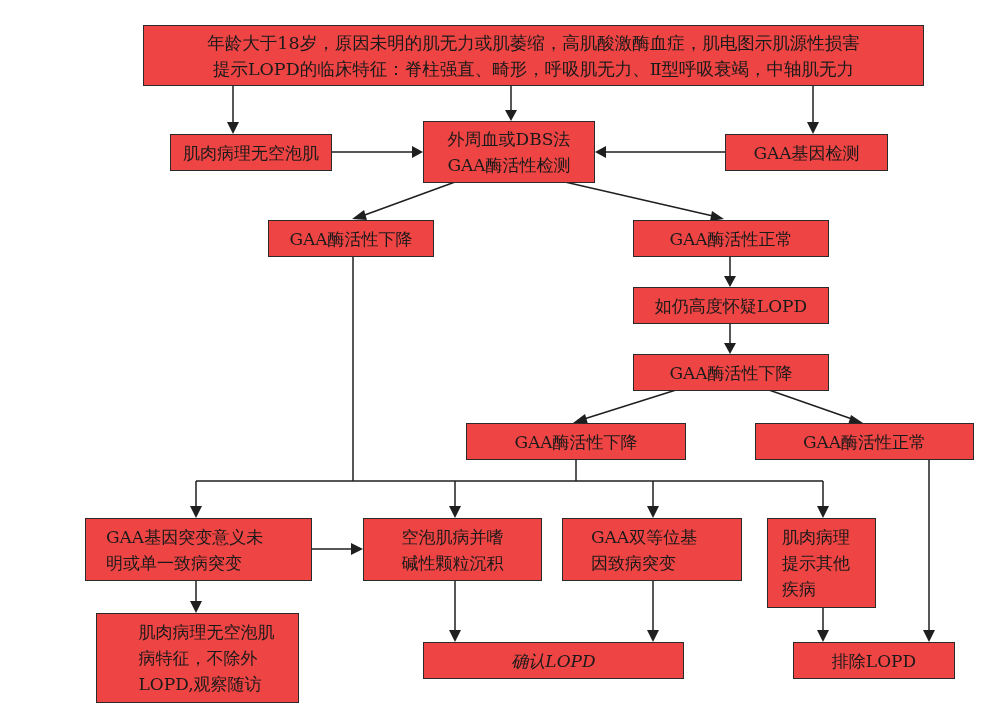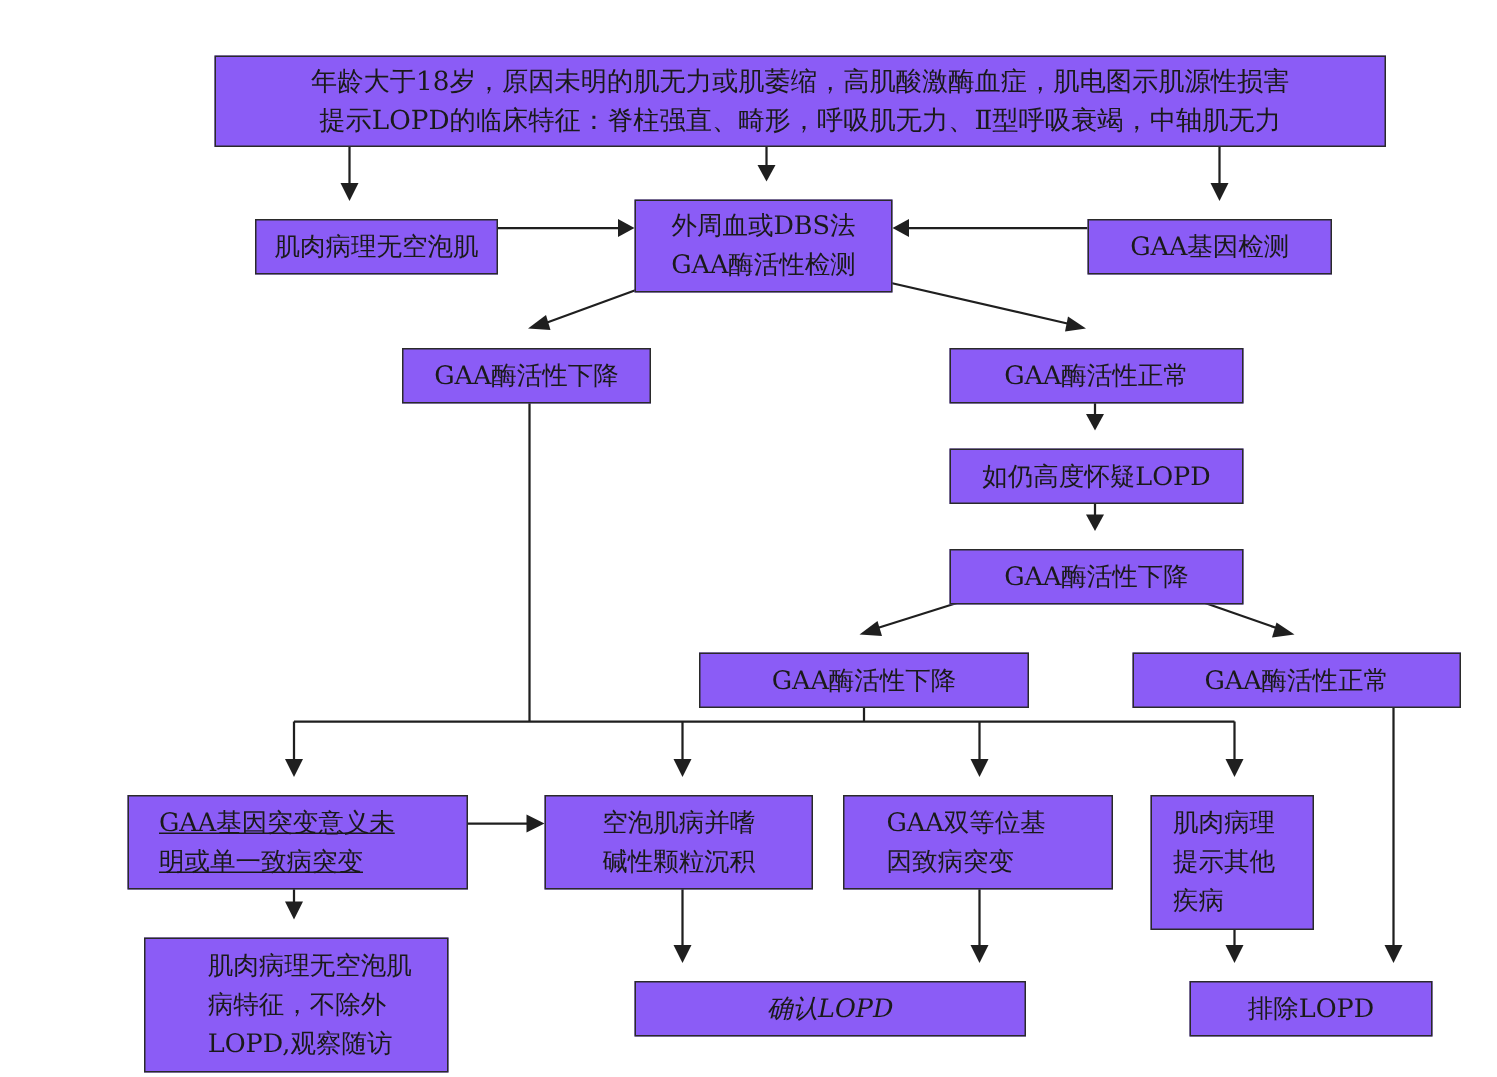--- a/index.html
+++ b/index.html
@@ -1,21 +1,21 @@
 <!DOCTYPE html>
 <html><head>
 <meta charset="utf-8">
 <style>
   html, body { margin: 0; padding: 0; background: #ffffff; }
   body { width: 998px; height: 718px; position: relative; overflow: hidden;
          font-family: "DejaVu Serif", "Liberation Serif", serif; color: #1a1a1a; }
   #canvas { position: absolute; left: 0; top: 0; width: 998px; height: 718px; }
   .box { position: absolute; box-sizing: border-box; border: 1.6px solid #2a2a2a;
-         background: #8b5cf6; display: flex; align-items: center; justify-content: center;
-         font-size: 17px; line-height: 26px; text-align: center; margin-top: 12px; }
+         background: #ef4444; display: flex; align-items: center; justify-content: center;
+         font-size: 17px; line-height: 26px; text-align: center; }
   .box.left { justify-content: flex-start; text-align: left; padding-left: 10px; }
   .box span { white-space: pre-line; display: block; }
   svg line, svg polyline { stroke: #1f1f1f; stroke-width: 1.5; fill: none; }
   svg polygon { fill: #1f1f1f; stroke: none; }
 </style>
 </head>
 <body>
 
 <div id="canvas">
   <svg width="998" height="718" style="position:absolute;left:0;top:0">
@@ -155,21 +155,21 @@
   </div>
 
   <div class="box" style="left:466px;top:423px;width:220px;height:37px;">
     <span>GAA酶活性下降</span>
   </div>
 
   <div class="box" style="left:755px;top:423px;width:219px;height:37px;">
     <span>GAA酶活性正常</span>
   </div>
 
-  <div class="box left" style="left:85px;top:518px;width:227px;height:63px;padding-left:20px;text-decoration:underline;">
+  <div class="box left" style="left:85px;top:518px;width:227px;height:63px;padding-left:20px;">
     <span>GAA基因突变意义未
 明或单一致病突变</span>
   </div>
 
   <div class="box" style="left:363px;top:518px;width:179px;height:63px;text-align:right;">
     <span>空泡肌病并嗜
 碱性颗粒沉积</span>
   </div>
 
   <div class="box left" style="left:562px;top:518px;width:180px;height:63px;padding-left:28px;">

